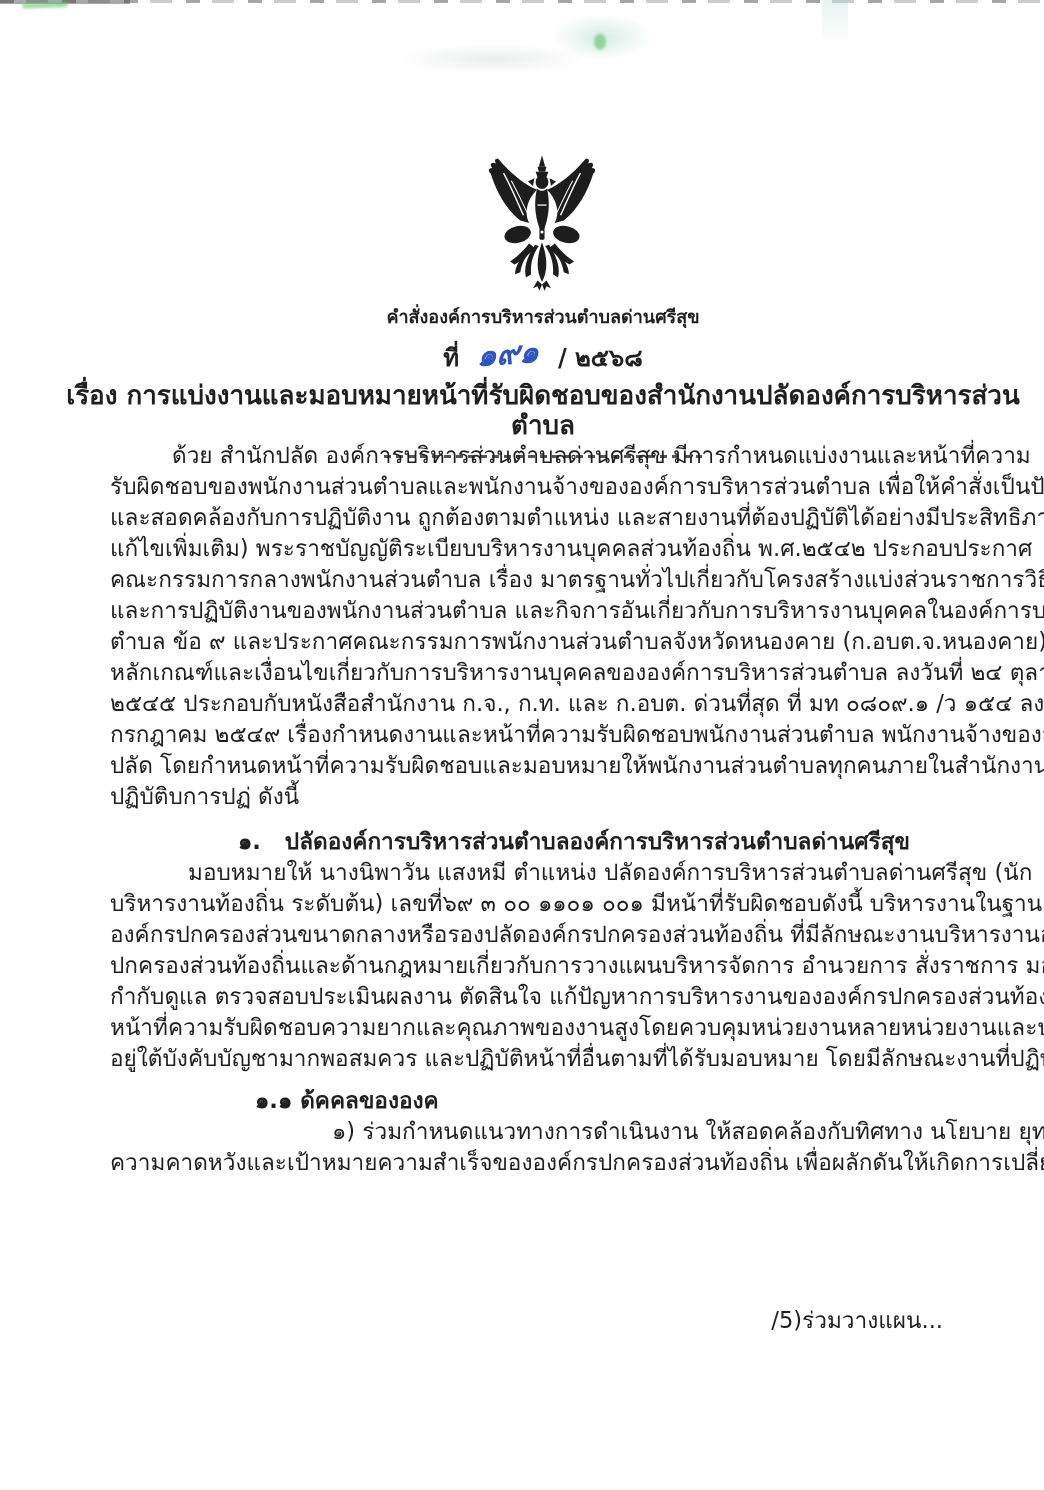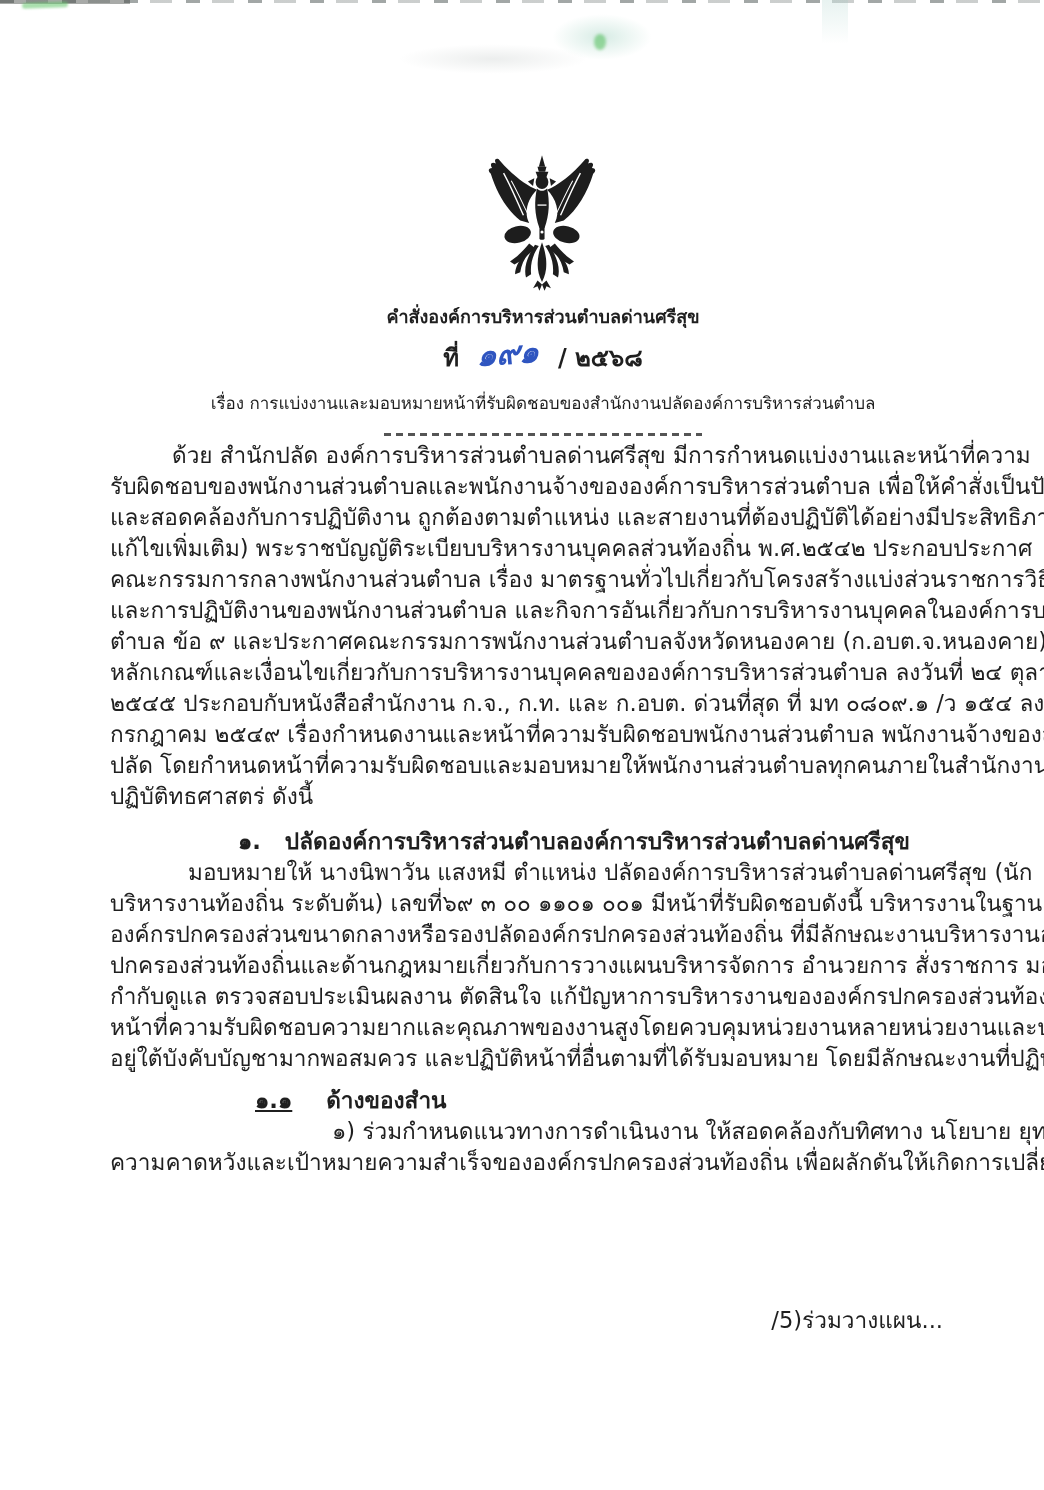--- a/index.html
+++ b/index.html
@@ -32,35 +32,35 @@
   
   .emblem{position:absolute;left:478px;top:152px;width:128px;height:142px;}
   .emblem svg{width:100%;height:100%;}
 
   
   .header-block{position:absolute;left:42px;right:0;top:300px;text-align:center;}
   .doc-title{font-size:18px;font-weight:700;line-height:34px;}
   .order-line{font-size:24px;font-weight:700;line-height:40px;margin-top:1px;}
   .order-handwritten{display:inline-block;color:#2f55c0;font-size:31px;font-weight:600;
     font-style:italic;transform:rotate(-4deg) skewX(-6deg);margin:0 10px;position:relative;top:-2px;}
-  .subject-line{font-size:17px;font-weight:400;line-height:30px;margin-top:10px;}
+  .subject-line{font-size:26px;font-weight:700;line-height:30px;margin-top:2px;}
   .divider{width:318px;height:3px;margin:15px auto 0;
     background:repeating-linear-gradient(90deg,#555 0 7px,rgba(0,0,0,0) 7px 12px);}
 
   
   .body-block{position:absolute;left:110px;top:440px;width:890px;
     font-size:22.6px;line-height:31px;}
   .ln{white-space:nowrap;height:31px;}
   .ind-a{padding-left:62px;}
   .ind-b{padding-left:78px;}
   .ind-c{padding-left:222px;}
   .heading1{padding-left:128px;font-weight:700;margin-top:14px;}
   .heading1 .no{margin-right:16px;}
   .heading11{padding-left:145px;font-weight:700;margin-top:11px;}
-  .heading11 .no{margin-right:26px;text-decoration:underline;}
+  .heading11 .no{}
 
   .footer-cont{position:absolute;top:1305px;right:101px;font-size:22.6px;line-height:31px;}
 </style>
 </head>
 <body>
 
 <div class="page">
 
   <div class="art-topline"></div>
   <div class="art-topline-left"></div>
@@ -128,37 +128,37 @@
     <div class="ln">และสอดคล้องกับการปฏิบัติงาน ถูกต้องตามตำแหน่ง และสายงานที่ต้องปฏิบัติได้อย่างมีประสิทธิภาพ</div>
 
     <div class="ln">แก้ไขเพิ่มเติม)  พระราชบัญญัติระเบียบบริหารงานบุคคลส่วนท้องถิ่น พ.ศ.๒๕๔๒ ประกอบประกาศ</div>
     <div class="ln">คณะกรรมการกลางพนักงานส่วนตำบล เรื่อง มาตรฐานทั่วไปเกี่ยวกับโครงสร้างแบ่งส่วนราชการวิธีการบริหาร</div>
     <div class="ln">และการปฏิบัติงานของพนักงานส่วนตำบล และกิจการอันเกี่ยวกับการบริหารงานบุคคลในองค์การบริหารส่วน</div>
     <div class="ln">ตำบล ข้อ ๙ และประกาศคณะกรรมการพนักงานส่วนตำบลจังหวัดหนองคาย (ก.อบต.จ.หนองคาย)  เรื่อง</div>
     <div class="ln">หลักเกณฑ์และเงื่อนไขเกี่ยวกับการบริหารงานบุคคลขององค์การบริหารส่วนตำบล ลงวันที่ ๒๔ ตุลาคม</div>
     <div class="ln">๒๕๔๕ ประกอบกับหนังสือสำนักงาน ก.จ., ก.ท. และ ก.อบต. ด่วนที่สุด  ที่ มท  ๐๘๐๙.๑ /ว ๑๕๔ ลงวันที่ ๘</div>
     <div class="ln">กรกฎาคม ๒๕๔๙ เรื่องกำหนดงานและหน้าที่ความรับผิดชอบพนักงานส่วนตำบล พนักงานจ้างของสำนักงาน</div>
     <div class="ln">ปลัด  โดยกำหนดหน้าที่ความรับผิดชอบและมอบหมายให้พนักงานส่วนตำบลทุกคนภายในสำนักงานปลัด</div>
-    <div class="ln">ปฏิบัติทธศาสตร่  ดังนี้</div>
+    <div class="ln">ปฏิบัติบการปฏ่  ดังนี้</div>
 
     <div class="ln heading1">
       <span class="no">๑.</span>
       <span>ปลัดองค์การบริหารส่วนตำบลองค์การบริหารส่วนตำบลด่านศรีสุข</span>
     </div>
     <div class="ln ind-b">มอบหมายให้ นางนิพาวัน แสงหมี ตำแหน่ง ปลัดองค์การบริหารส่วนตำบลด่านศรีสุข (นัก</div>
     <div class="ln">บริหารงานท้องถิ่น ระดับต้น) เลขที่๖๙ ๓ ๐๐ ๑๑๐๑ ๐๐๑ มีหน้าที่รับผิดชอบดังนี้ บริหารงานในฐานะปลัด</div>
     <div class="ln">องค์กรปกครองส่วนขนาดกลางหรือรองปลัดองค์กรปกครองส่วนท้องถิ่น ที่มีลักษณะงานบริหารงานองค์กร</div>
     <div class="ln">ปกครองส่วนท้องถิ่นและด้านกฎหมายเกี่ยวกับการวางแผนบริหารจัดการ อำนวยการ สั่งราชการ มอบหมาย</div>
     <div class="ln">กำกับดูแล ตรวจสอบประเมินผลงาน ตัดสินใจ แก้ปัญหาการบริหารงานขององค์กรปกครองส่วนท้องถิ่น ที่มี</div>
     <div class="ln">หน้าที่ความรับผิดชอบความยากและคุณภาพของงานสูงโดยควบคุมหน่วยงานหลายหน่วยงานและปกครองผู้</div>
     <div class="ln">อยู่ใต้บังคับบัญชามากพอสมควร และปฏิบัติหน้าที่อื่นตามที่ได้รับมอบหมาย โดยมีลักษณะงานที่ปฏิบัติในด้าน</div>
 
     <div class="ln heading11">
       <span class="no">๑.๑</span>
-      <span>ด้างของสำน</span>
+      <span>ด้คคลขององค</span>
     </div>
     <div class="ln ind-c">๑) ร่วมกำหนดแนวทางการดำเนินงาน ให้สอดคล้องกับทิศทาง นโยบาย ยุทธศาสตร์</div>
     <div class="ln">ความคาดหวังและเป้าหมายความสำเร็จขององค์กรปกครองส่วนท้องถิ่น เพื่อผลักดันให้เกิดการเปลี่ยนแปลงทั้ง</div>
   </div>
 
   <div class="footer-cont">/5)ร่วมวางแผน...</div>
 
 </div>
 
 </body></html>

